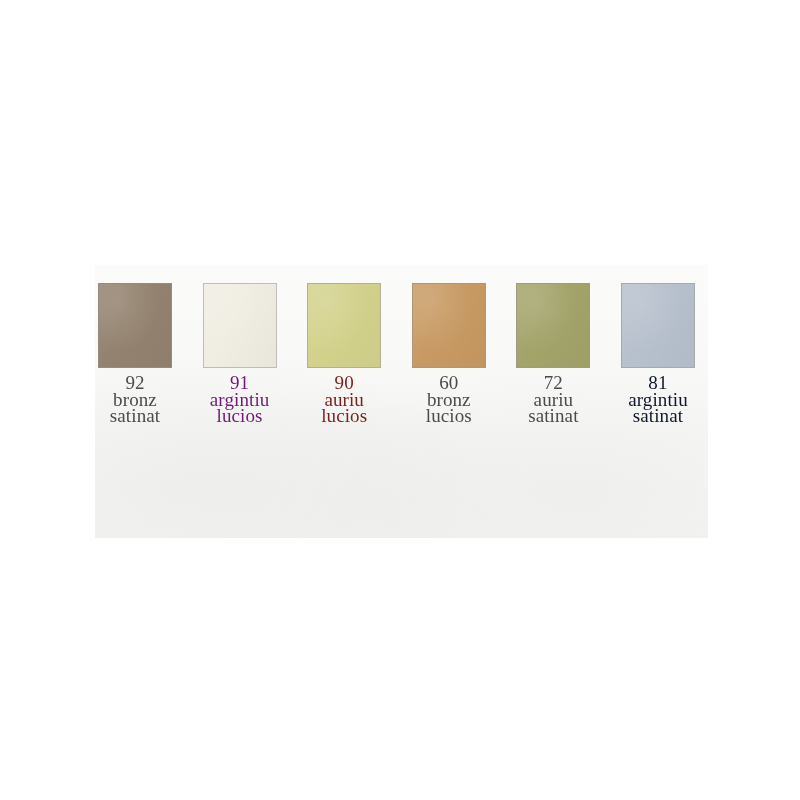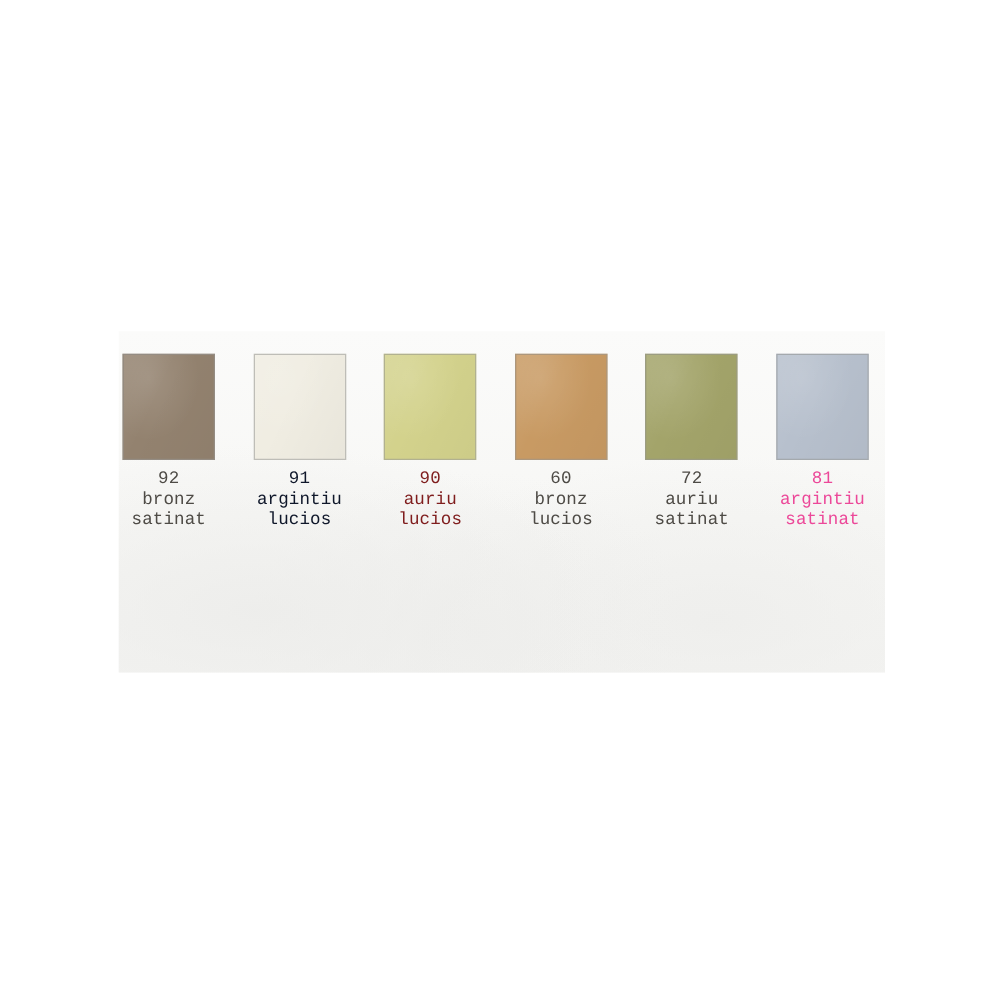--- a/index.html
+++ b/index.html
@@ -72,22 +72,22 @@
     background:
       linear-gradient(115deg, rgba(255,255,255,0.10) 0%, rgba(255,255,255,0.0) 38%, rgba(0,0,0,0.03) 100%),
       radial-gradient(ellipse at 28% 22%, rgba(255,255,255,0.12) 0%, rgba(255,255,255,0) 55%);
     pointer-events: none;
   }
 
   .swatch-caption {
     margin-top: 7px;
     text-align: center;
     color: #4e4b46;
-    font-family: Liberation Mono, monospace;
-    font-size: 14px;
+    font-family: Liberation Serif, serif;
+    font-size: 19px;
     line-height: 16.5px;
     letter-spacing: 0.1px;
     white-space: nowrap;
   }
   .swatch-code { display: block; }
   .swatch-line1 { display: block; }
   .swatch-line2 { display: block; }
 </style>
 </head>
 <body>
@@ -102,21 +102,21 @@
       <div class="swatch-chip" style="background-color: rgb(147, 130, 111);"></div>
       <div class="swatch-caption" style="color: rgb(78, 75, 70);">
         <span class="swatch-code">92</span>
         <span class="swatch-line1">bronz</span>
         <span class="swatch-line2">satinat</span>
       </div>
     </div>
 
     <div class="swatch-cell">
       <div class="swatch-chip" style="background-color: rgb(240, 237, 226);"></div>
-      <div class="swatch-caption" style="color: #0f172a;">
+      <div class="swatch-caption" style="color: #701a75;">
         <span class="swatch-code">91</span>
         <span class="swatch-line1">argintiu</span>
         <span class="swatch-line2">lucios</span>
       </div>
     </div>
 
     <div class="swatch-cell">
       <div class="swatch-chip" style="background-color: rgb(211, 210, 140);"></div>
       <div class="swatch-caption" style="color: #7f1d1d;">
         <span class="swatch-code">90</span>
@@ -138,21 +138,21 @@
       <div class="swatch-chip" style="background-color: rgb(163, 164, 106);"></div>
       <div class="swatch-caption" style="color: rgb(78, 75, 70);">
         <span class="swatch-code">72</span>
         <span class="swatch-line1">auriu</span>
         <span class="swatch-line2">satinat</span>
       </div>
     </div>
 
     <div class="swatch-cell">
       <div class="swatch-chip" style="background-color: rgb(183, 192, 205);"></div>
-      <div class="swatch-caption" style="color: #ec4899;">
+      <div class="swatch-caption" style="color: #0f172a;">
         <span class="swatch-code">81</span>
         <span class="swatch-line1">argintiu</span>
         <span class="swatch-line2">satinat</span>
       </div>
     </div>
 
   </div>
 </div>
 
 </body></html>

